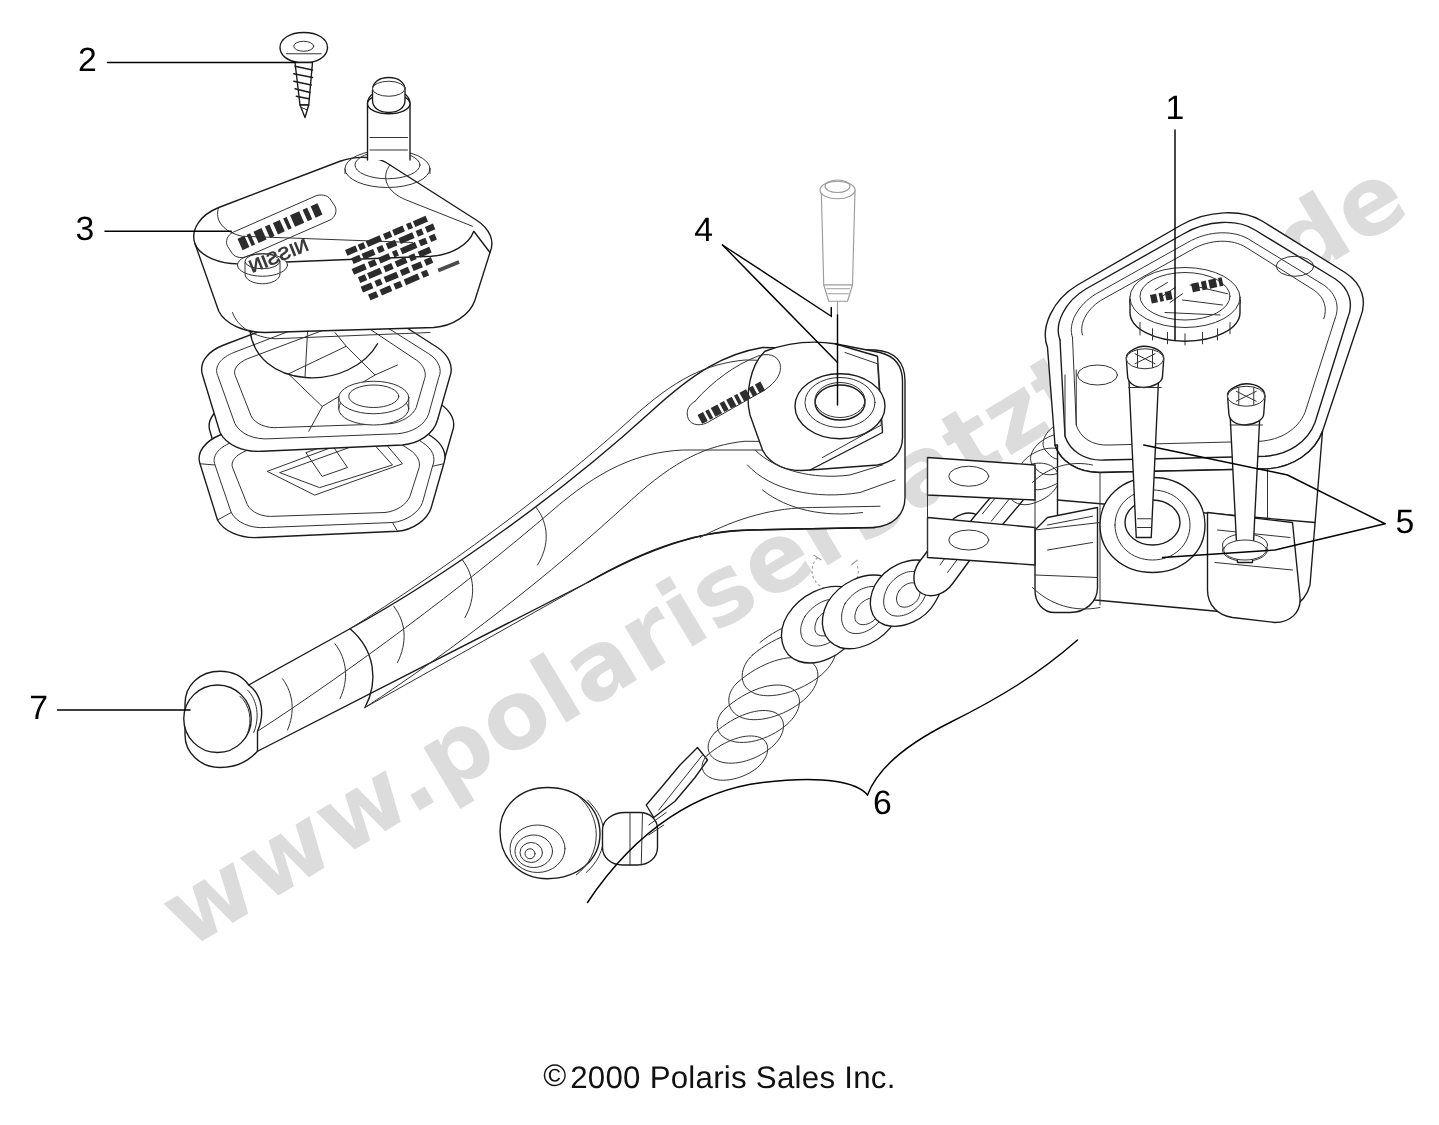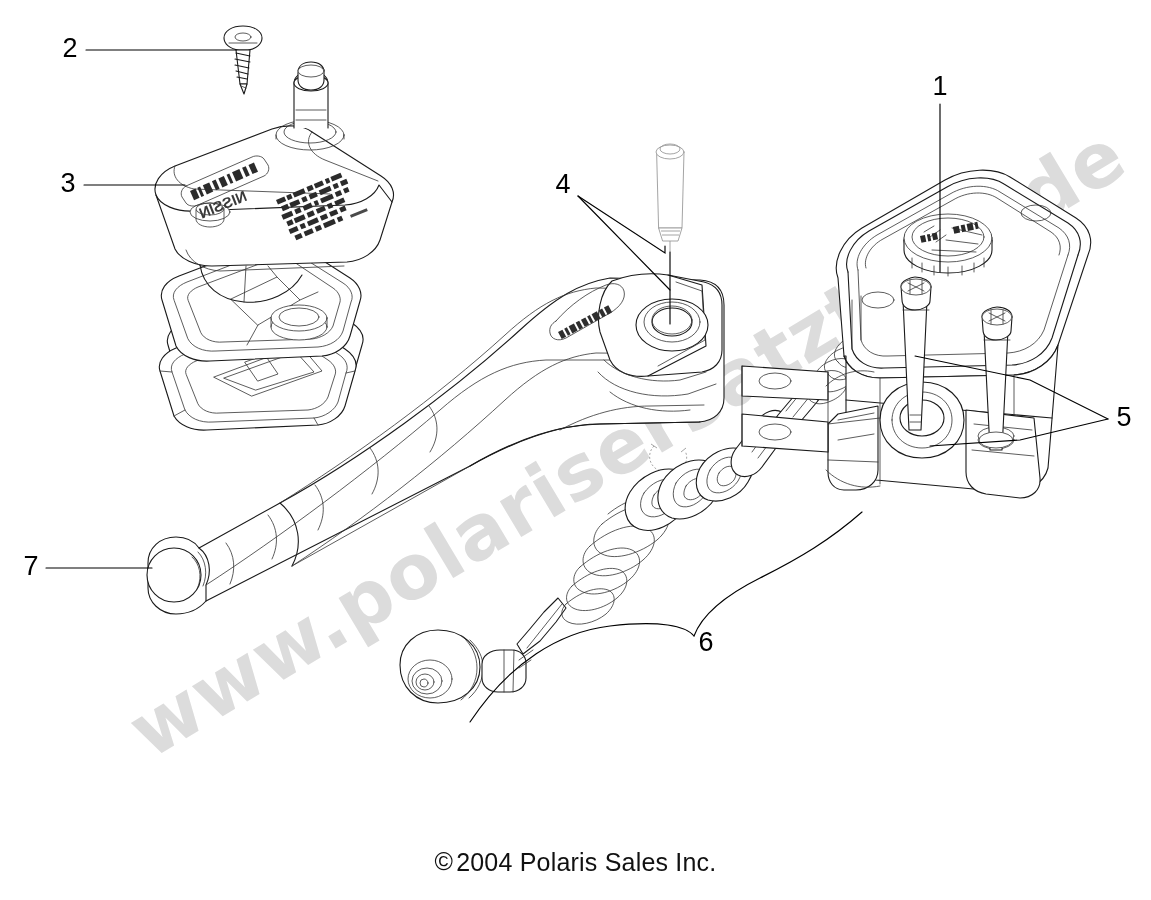--- a/index.html
+++ b/index.html
@@ -610,16 +610,16 @@
       <text class="callout-num" x="68" y="185">3</text>
       <text class="callout-num" x="563" y="186">4</text>
       <text class="callout-num" x="1124" y="419">5</text>
       <text class="callout-num" x="706" y="644">6</text>
       <text class="callout-num" x="31" y="568">7</text>
     </g>
 
   </svg>
 
   <div id="copyright">
-    <span class="csym">©</span><span>2004  Polaris Sales Inc.</span>
+    <span class="csym">©</span><span>2000  Polaris Sales Inc.</span>
   </div>
 
 </div>
 
 </body></html>

